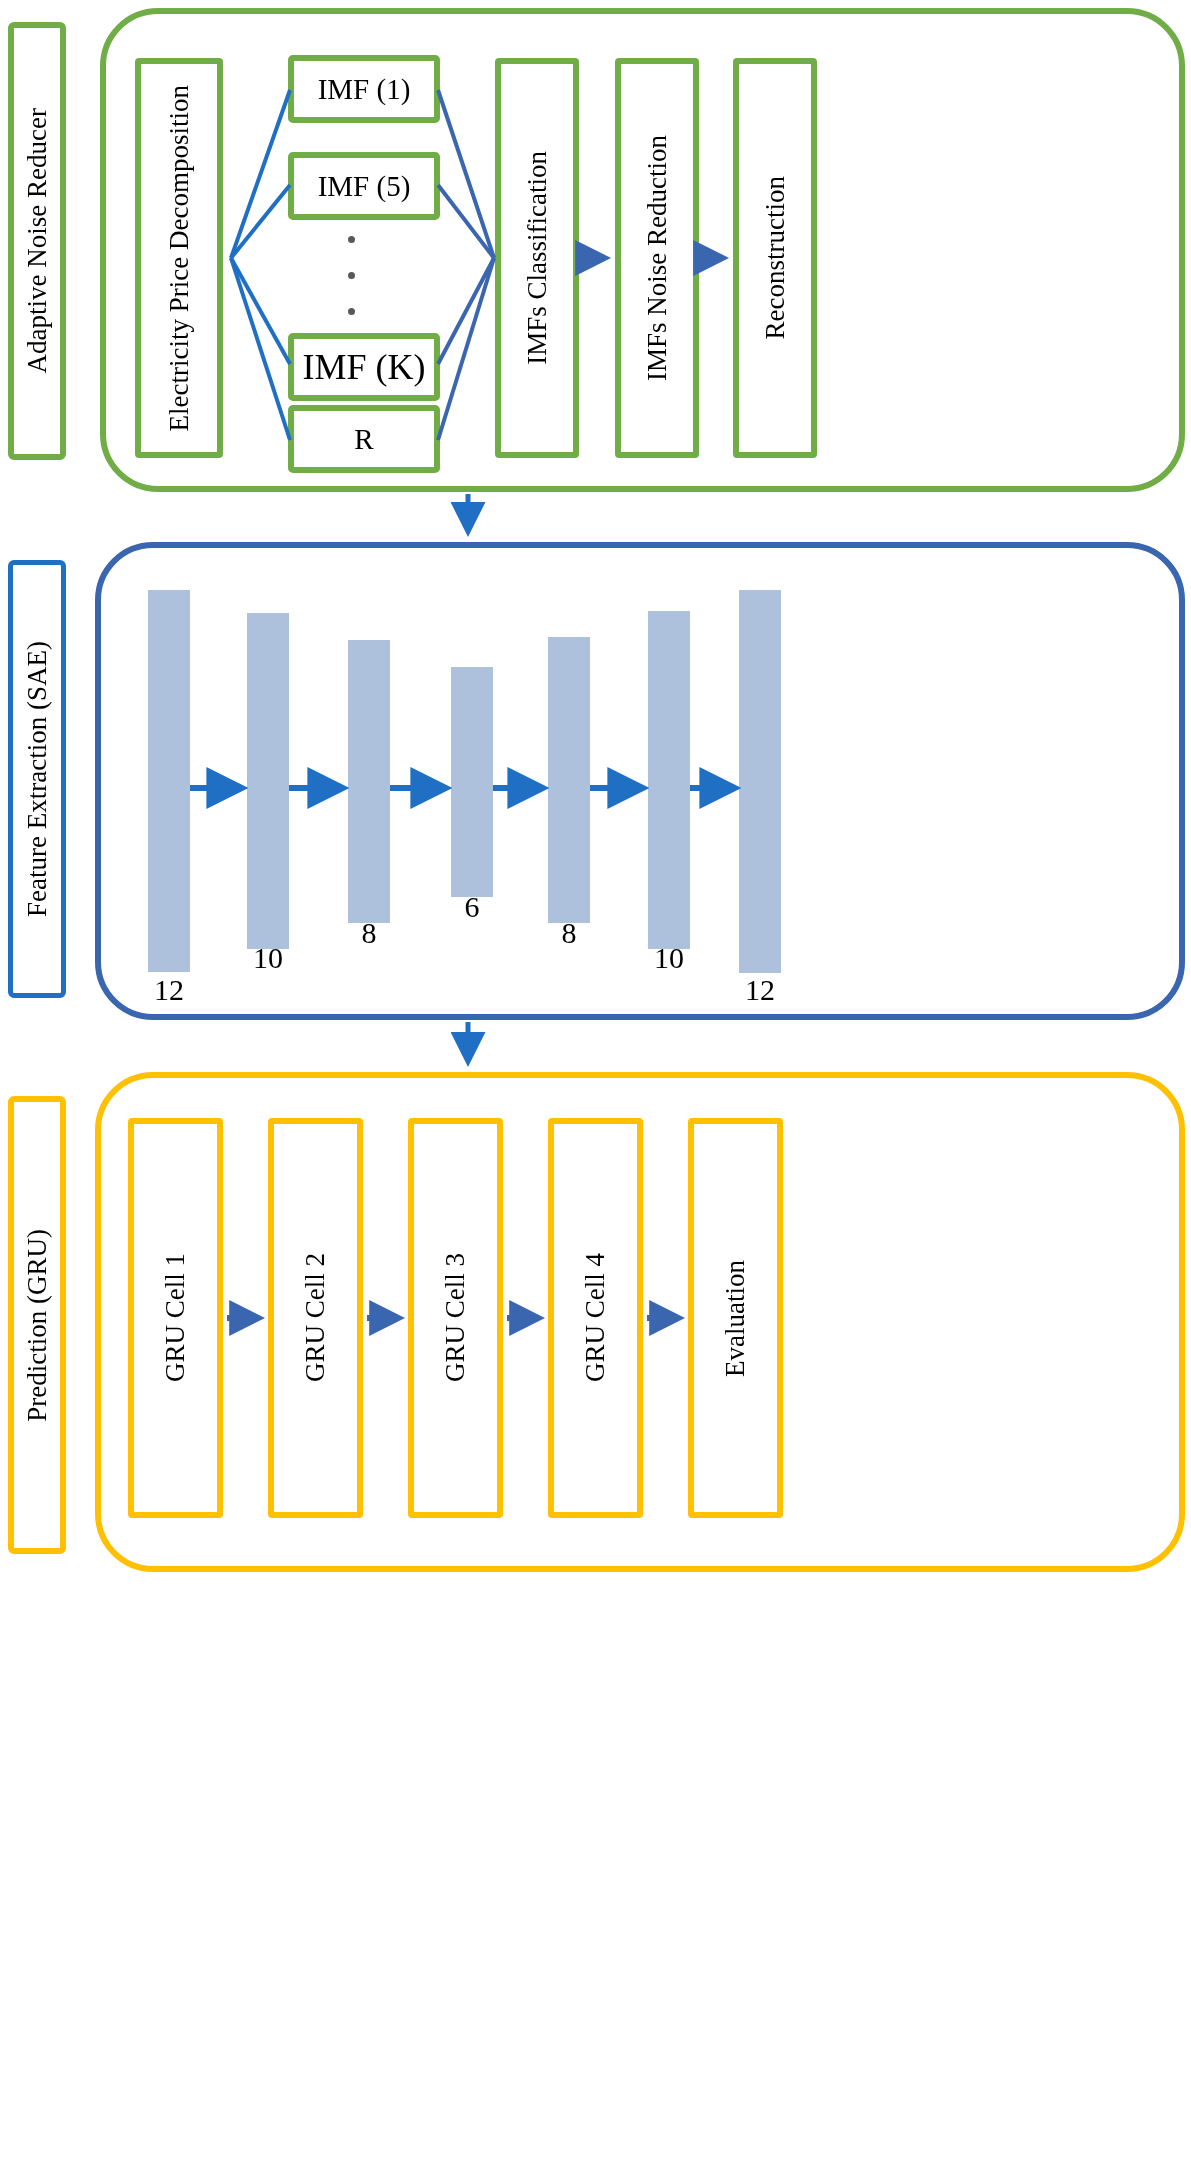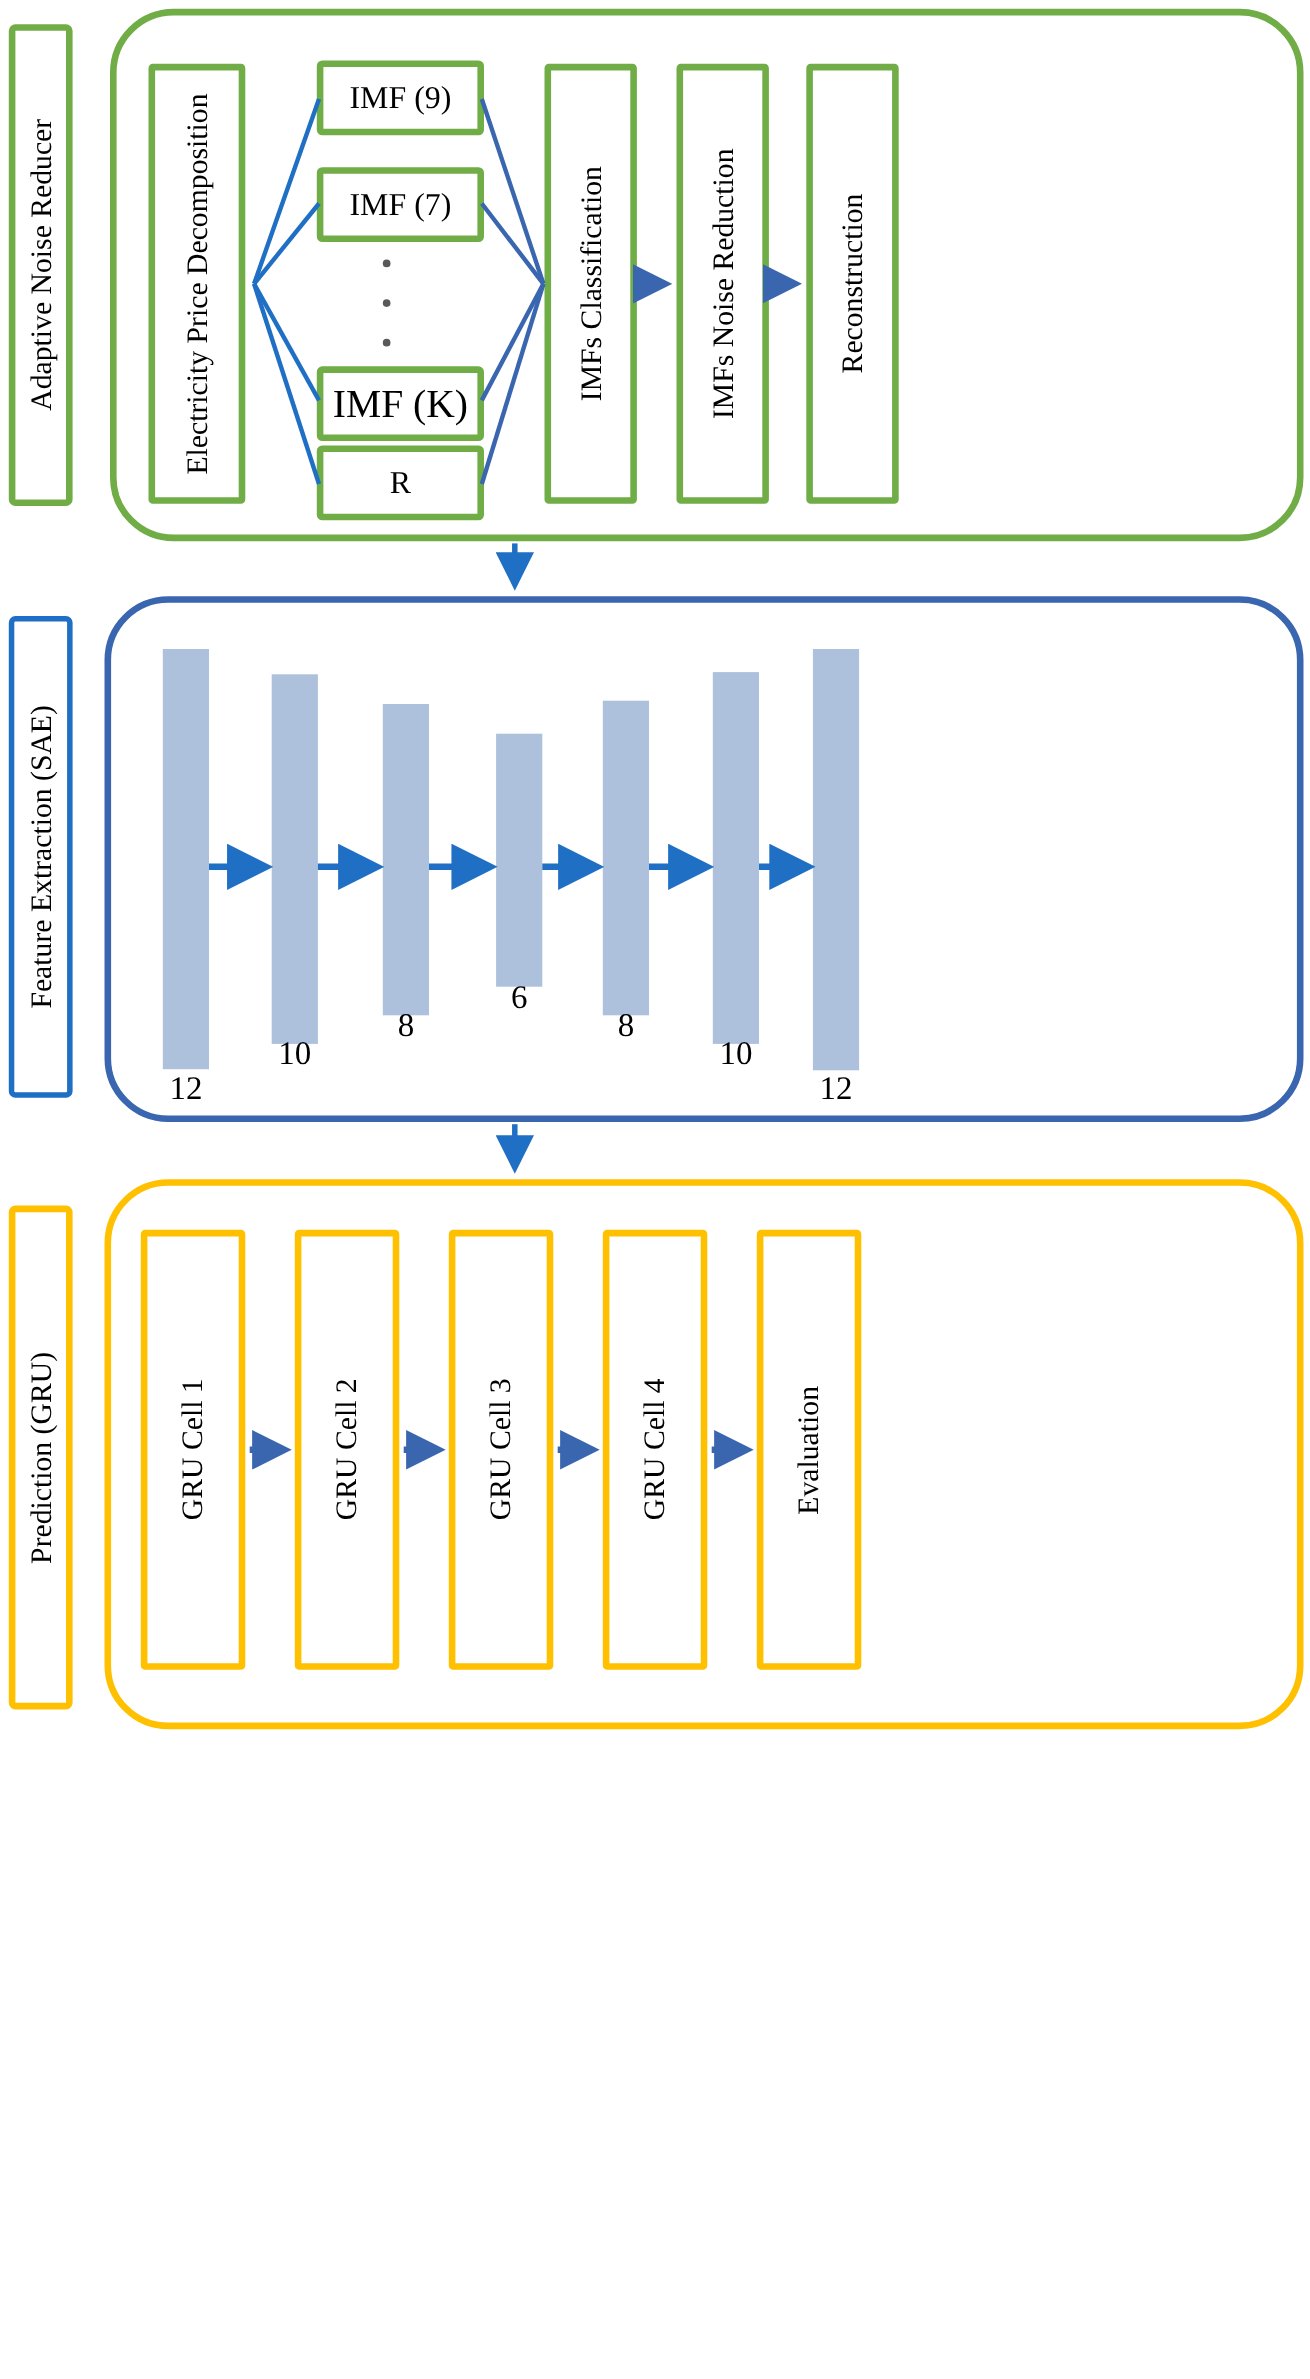--- a/index.html
+++ b/index.html
@@ -96,24 +96,24 @@
 
   <div class="vlabel green-stroke" style="left:8px; top:22px; width:58px; height:438px; border-radius:6px; font-size:27px;">
     <span>Adaptive Noise Reducer</span>
   </div>
 
   <div class="vlabel green-stroke" style="left:135px; top:58px; width:88px; height:400px; border-radius:4px; font-size:27px;">
     <span>Electricity Price Decomposition</span>
   </div>
 
   <div class="hbox green-stroke" style="left:288px; top:55px; width:152px; height:68px; border-radius:5px; font-size:29px;">
-    <span>IMF (9)</span>
+    <span>IMF (1)</span>
   </div>
   <div class="hbox green-stroke" style="left:288px; top:152px; width:152px; height:68px; border-radius:5px; font-size:29px;">
-    <span>IMF (7)</span>
+    <span>IMF (5)</span>
   </div>
   <div class="dot" style="left:348px; top:236px;"></div>
   <div class="dot" style="left:348px; top:272px;"></div>
   <div class="dot" style="left:348px; top:308px;"></div>
   <div class="hbox green-stroke" style="left:288px; top:333px; width:152px; height:68px; border-radius:5px; font-size:36px;">
     <span>IMF (K)</span>
   </div>
   <div class="hbox green-stroke" style="left:288px; top:405px; width:152px; height:68px; border-radius:5px; font-size:29px;">
     <span>R</span>
   </div>

